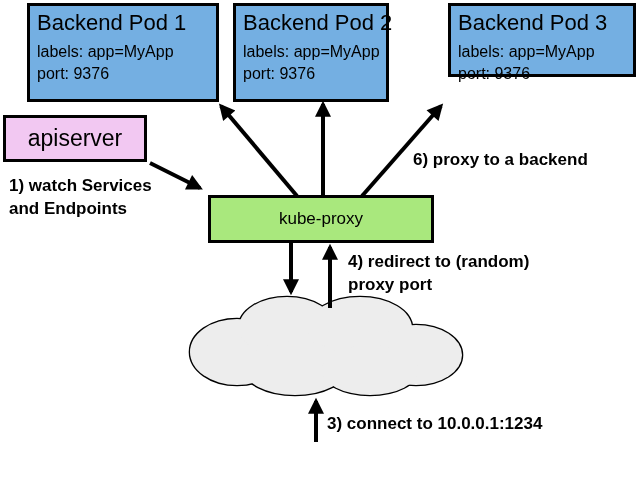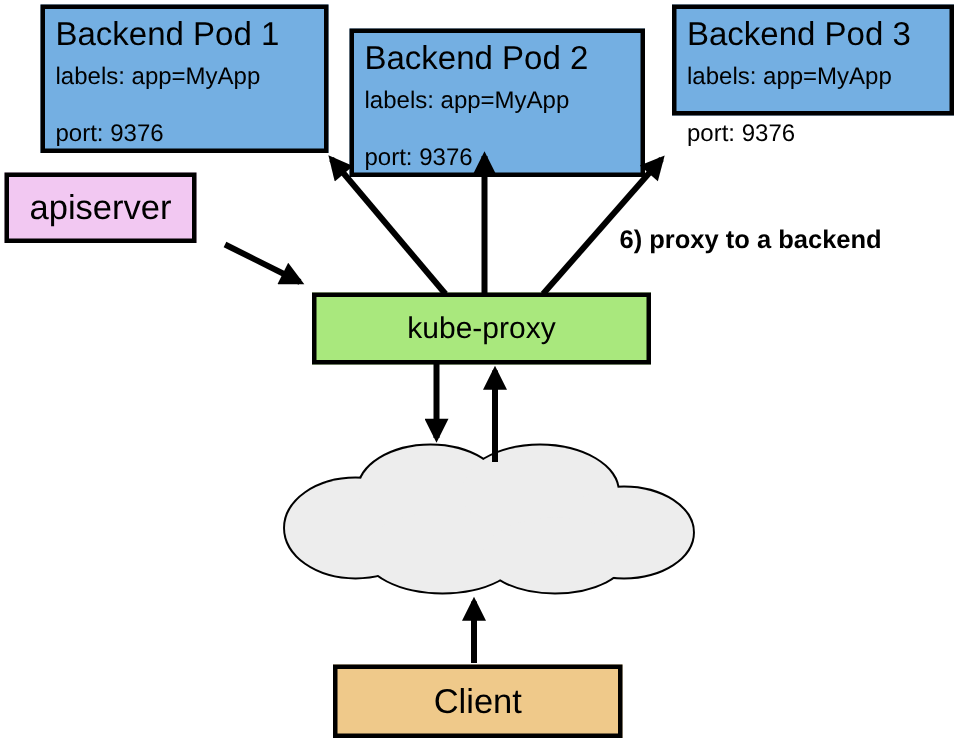--- a/index.html
+++ b/index.html
@@ -11,28 +11,28 @@
     color:#000;
     overflow:hidden;
   }
   .box {
     position:absolute;
     box-sizing:border-box;
     border:3px solid #000;
   }
   .pod { background:var(--pod_fill,#74AFE2); }
   .pod-title { font-size:22px; line-height:28px; padding:3px 0 0 7px; white-space:nowrap; }
-  .pod-detail { font-size:16px; line-height:22px; padding-left:7px; white-space:nowrap;margin-top:16px; }
+  .pod-detail { font-size:16px; line-height:22px; padding-left:7px; white-space:nowrap; }
   .pod-detail.first { margin-top:4px; }
   .center-label {
     display:flex; align-items:center; justify-content:center;
     white-space:nowrap;
   }
   .apiserver { background:var(--apiserver_fill,#F2C8F2); font-size:23px; }
-  .kubeproxy { background:var(--kube_proxy_fill,#A9E87D); font-size:20px; }
+  .kubeproxy { background:var(--kube_proxy_fill,#A9E87D); font-size:17px; }
   .client    { background:var(--client_fill,#EFC98A); font-size:23px; }
   .step-label {
     position:absolute;
     font-size:17px; font-weight:bold; line-height:23px;
     white-space:pre-line;
   }
   .cloud-label {
     position:absolute;
     left:250px; top:335px; width:120px;
     text-align:center; font-size:18px;
@@ -46,43 +46,40 @@
 <body>
 
 <div class="stage">
 
   <div class="box pod" style="left:27px; top:3px; width:192px; height:99px">
     <div class="pod-title">Backend Pod 1</div>
     <div class="pod-detail first">labels: app=MyApp</div>
     <div class="pod-detail">port: 9376</div>
   </div>
 
-  <div class="box pod" style="left:233px; top:19px; width:197px; height:99px">
+  <div class="box pod" style="left:233px; top:3px; width:156px; height:99px">
     <div class="pod-title">Backend Pod 2</div>
     <div class="pod-detail first">labels: app=MyApp</div>
     <div class="pod-detail">port: 9376</div>
   </div>
 
   <div class="box pod" style="left:448px; top:3px; width:188px; height:74px">
     <div class="pod-title">Backend Pod 3</div>
     <div class="pod-detail first">labels: app=MyApp</div>
     <div class="pod-detail">port: 9376</div>
   </div>
 
-  <div class="box center-label apiserver" style="left:3px; top:115px; width:128px; height:47px">
+  <div class="box center-label apiserver" style="left:3px; top:115px; width:144px; height:47px">
     <span>apiserver</span>
   </div>
 
   <div class="box center-label kubeproxy" style="left:208px; top:195px; width:226px; height:48px">
     <span>kube-proxy</span>
   </div>
 
-  <div class="box center-label client" style="left:222px; top:443px; width:193px; height:49px">
-    <span>Client</span>
-  </div>
 
   <svg class="layer" width="640" height="494" viewBox="0 0 640 494">
     <defs>
       <marker id="ah" viewBox="0 0 10 10" refX="8" refY="5" markerWidth="4.5" markerHeight="4" orient="auto">
         <path d="M0,0 L10,5 L0,10 z" fill="#000"></path>
       </marker>
     </defs>
 
     <g>
       <g>
@@ -106,15 +103,20 @@
     <line class="arrow" x1="150" y1="163" x2="200" y2="188" marker-end="url(#ah)"></line>
     <line class="arrow" x1="297" y1="196" x2="221" y2="106" marker-end="url(#ah)"></line>
     <line class="arrow" x1="323" y1="196" x2="323" y2="104" marker-end="url(#ah)"></line>
     <line class="arrow" x1="362" y1="196" x2="441" y2="106" marker-end="url(#ah)"></line>
     <line class="arrow" x1="291" y1="242" x2="291" y2="292" marker-end="url(#ah)"></line>
     <line class="arrow" x1="330" y1="308" x2="330" y2="247" marker-end="url(#ah)"></line>
     <line class="arrow" x1="316" y1="442" x2="316" y2="401" marker-end="url(#ah)"></line>
   </svg>
 
 
+  <div class="step-label" style="left:9px; top:174px;">1) watch Services
+and Endpoints</div>
+  <div class="step-label" style="left:327px; top:412px;">3) connect to 10.0.0.1:1234</div>
+  <div class="step-label" style="left:348px; top:250px;">4) redirect to (random)
+proxy port</div>
   <div class="step-label" style="left:413px; top:148px;">6) proxy to a backend</div>
 
 </div>
 
 </body></html>

